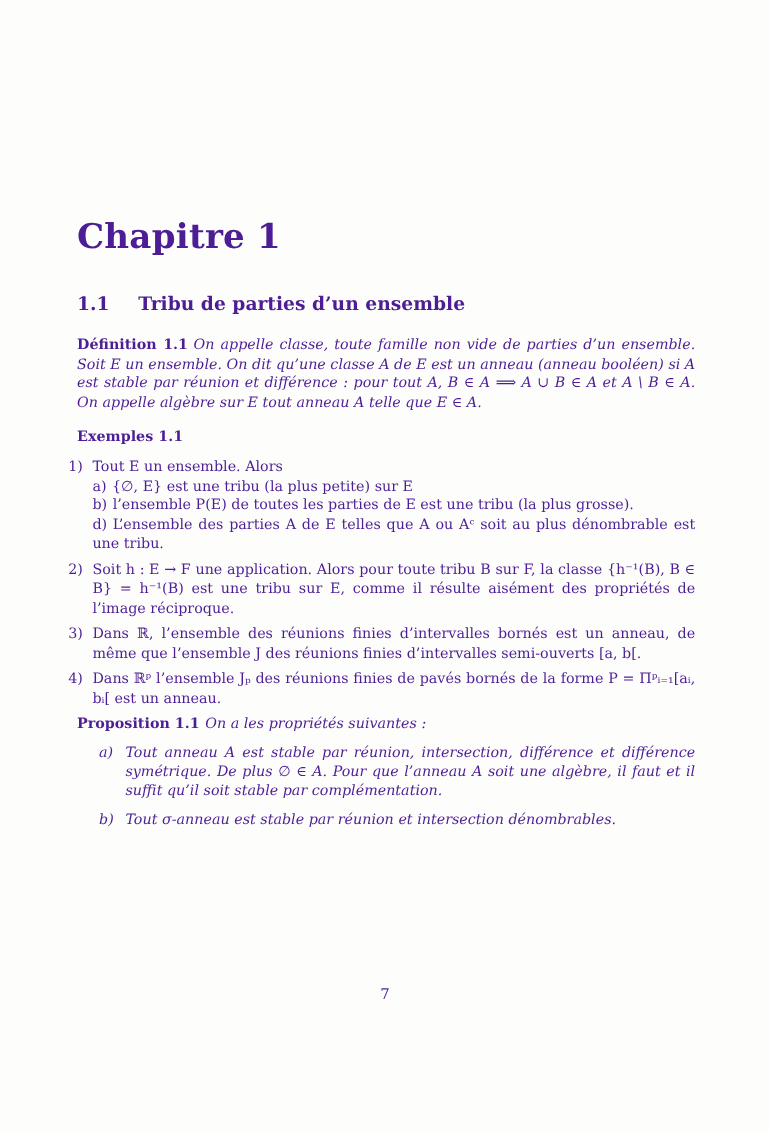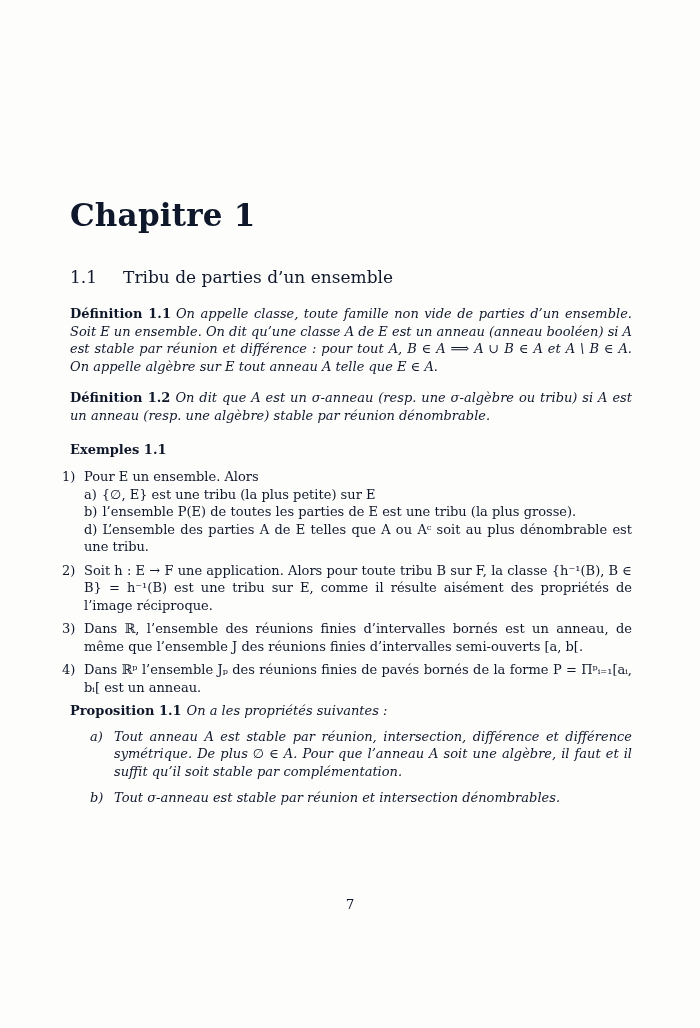--- a/index.html
+++ b/index.html
@@ -8,41 +8,41 @@
     background: #ffffff;
   }
   .page {
     position: relative;
     width: 700px;
     height: 1028px;
     box-sizing: border-box;
     background: #fdfdfc;
     padding: 196px 68px 16px 70px;
     font-family: "DejaVu Serif", "Liberation Serif", "DejaVu Sans", serif;
-    color: #0f172a;
+    color: #4c1d95;
     overflow: hidden;
   }
   h1.chapter {
     font-size: 31px;
     font-weight: 700;
     margin: 0 0 32px 0;
     line-height: 38px;
     letter-spacing: 0.2px;
   }
   h2.chapter-sub {
     font-size: 20px;
     font-weight: 700;
     margin: 0 0 46px 0;
     line-height: 26px;
     word-spacing: 4px;
     letter-spacing: 0.2px;
   }
   h3.section {
     font-size: 17px;
-    font-weight: 400;
+    font-weight: 700;
     margin: 0 0 16px 0;
     line-height: 23px;
   }
   h3.section .sec-num { margin-right: 26px; }
   .body-text {
     font-size: 13px;
     line-height: 17.5px;
   }
   p.def {
     margin: 0 0 14px 0;
@@ -116,29 +116,26 @@
   <h3 class="section">
     <span class="sec-num">1.1</span><span>Tribu de parties d’un ensemble</span>
   </h3>
 
   <div class="body-text">
 
     <p class="def">
       <span class="lbl">Définition 1.1</span><span class="it">On appelle classe, toute famille non vide de parties d’un ensemble. Soit E un ensemble. On dit qu’une classe A de E est un anneau (anneau booléen) si A est stable par réunion et différence : pour tout A, B ∈ A ⟹ A ∪ B ∈ A et A \ B ∈ A. On appelle algèbre sur E tout anneau A telle que E ∈ A.</span>
     </p>
 
-    <p class="def last">
-      <span class="lbl">Définition 1.2</span><span class="it">On dit que A est un σ-anneau (resp. une σ-algèbre ou tribu) si A est un anneau (resp. une algèbre) stable par réunion dénombrable.</span>
-    </p>
 
     <p class="examples-heading">Exemples 1.1</p>
 
     <div class="eitem">
       <span class="marker">1)</span>
-      <div>Pour E un ensemble. Alors</div>
+      <div>Tout E un ensemble. Alors</div>
       <div class="subitem">
         <span class="smarker">a)</span><span>{∅, E} est une tribu (la plus petite) sur E</span>
       </div>
       <div class="subitem">
         <span class="smarker">b)</span><span>l’ensemble P(E) de toutes les parties de E est une tribu (la plus grosse).</span>
       </div>
       <div class="subitem">
         <span class="smarker">d)</span><span>L’ensemble des parties A de E telles que A ou Aᶜ soit au plus dénombrable est une tribu.</span>
       </div>
     </div>

